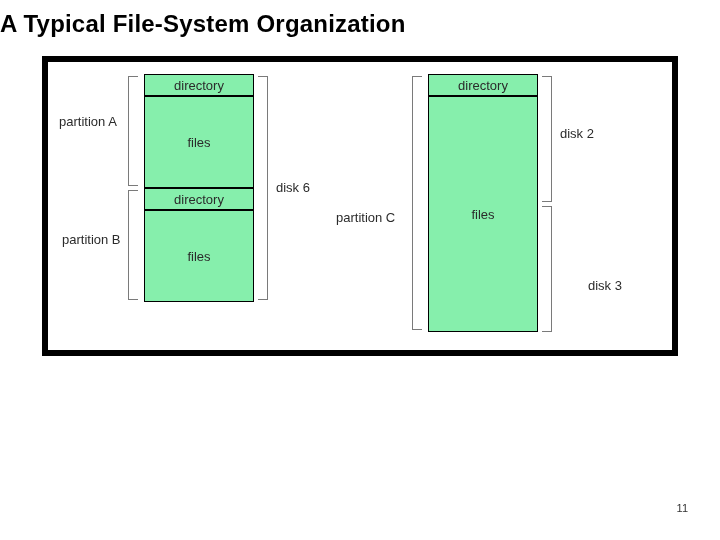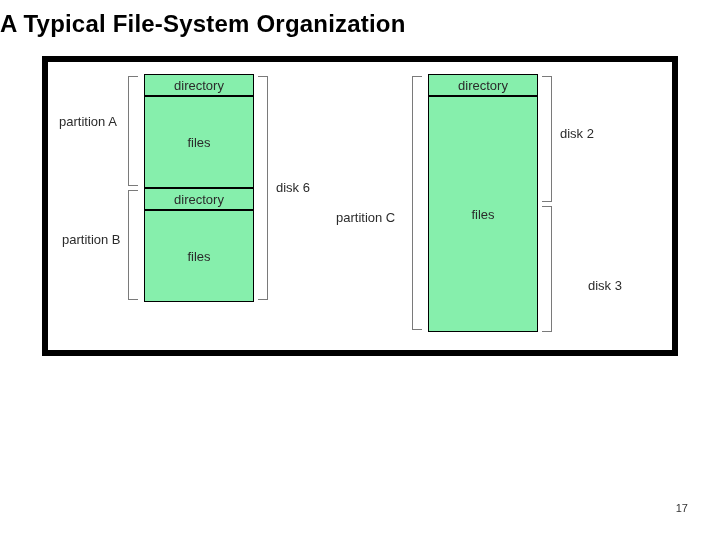--- a/index.html
+++ b/index.html
@@ -104,14 +104,14 @@
     <div class="box" style="left:380px; top:34px; width:110px; height:236px;">files</div>
 
     <div class="brace right" style="left:494px; top:14px; width:10px; height:126px;"></div>
     <span class="label" style="left:512px; top:64px;">disk 2</span>
 
     <div class="brace right" style="left:494px; top:144px; width:10px; height:126px;"></div>
     <span class="label" style="left:512px; top:216px;margin-left:28px;">disk 3</span>
 
   </div>
 
-  <div class="pagenum">17</div>
+  <div class="pagenum">11</div>
 </div>
 
 </body></html>

